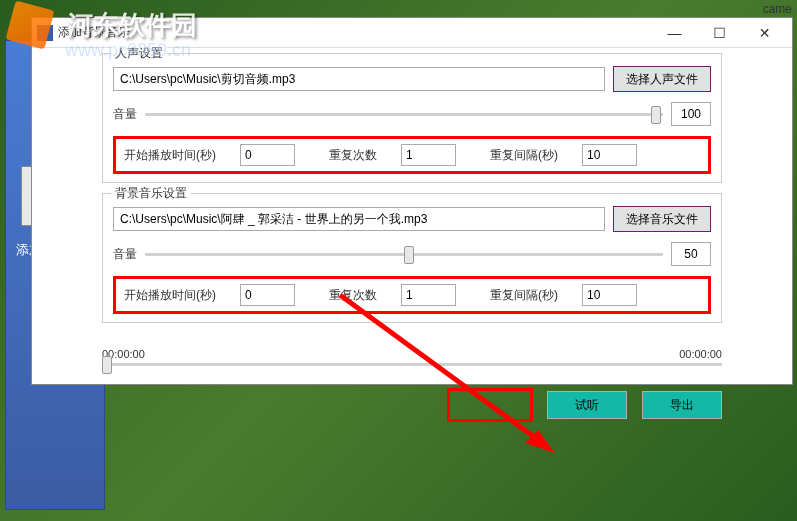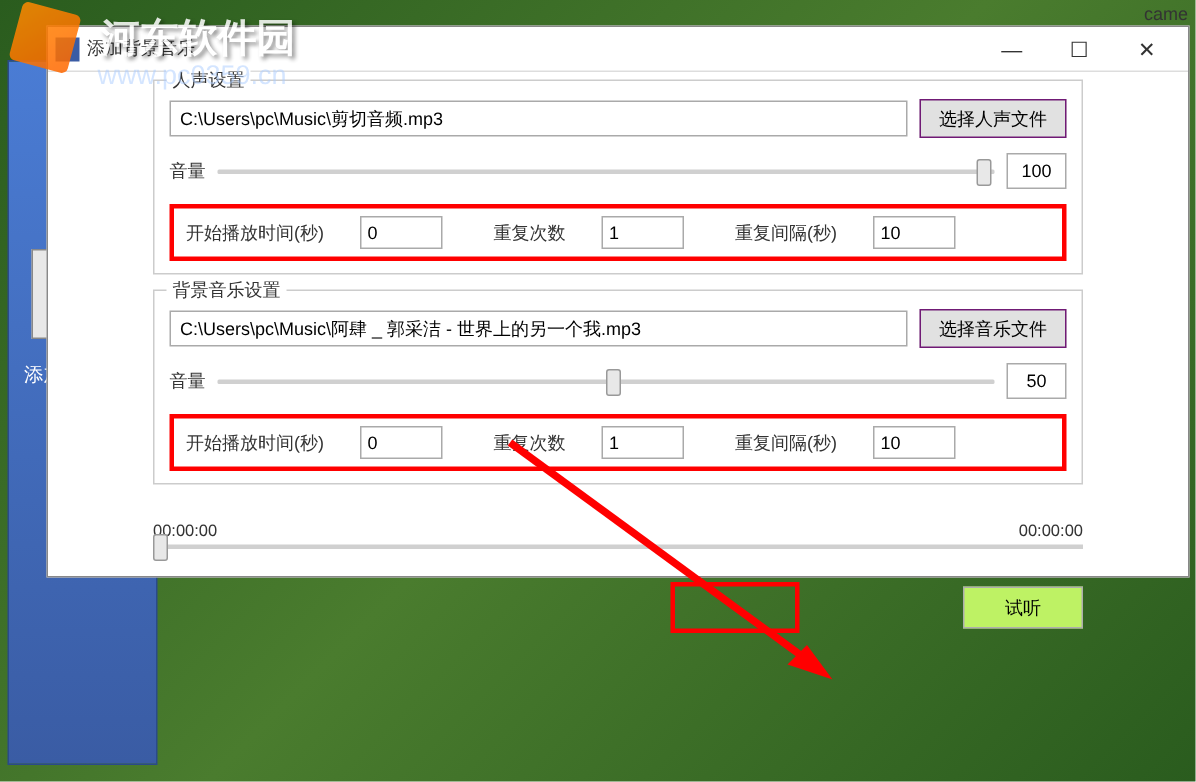--- a/index.html
+++ b/index.html
@@ -44,21 +44,21 @@
     .highlight-row { border: 3px solid #ff0000; padding: 5px 8px; display: flex; align-items: center; gap: 24px; }
     .num-input { width: 55px; height: 22px; border: 1px solid #aaa; padding: 0 4px; font-size: 12px; background: #fff; }
     
     .timeline-area { padding: 10px 70px 5px 70px; }
     .timeline { display: flex; justify-content: space-between; margin-bottom: 3px; }
     .timeline-track { height: 3px; background: #d0d0d0; position: relative; margin-bottom: 15px; }
     .timeline-thumb { position: absolute; left: 0; top: -7px; width: 10px; height: 18px; background: #e8e8e8; border: 1px solid #999; border-radius: 2px; }
     .time-label { font-size: 11px; color: #333; }
     
     .bottom-buttons { display: flex; justify-content: flex-end; gap: 15px; padding: 5px 70px 10px 70px; }
-    .bottom-btn { width: 80px; height: 28px; background: #bef264; border: 1px solid #adadad; font-size: 12px; cursor: pointer; }
+    .bottom-btn { width: 80px; height: 28px; background: #14b8a6; border: 1px solid #adadad; font-size: 12px; cursor: pointer; }
     .preview-highlight { position: absolute; border: 3px solid #ff0000; width: 86px; height: 34px; pointer-events: none; }
     
     .arrow { position: absolute; z-index: 50; pointer-events: none; }
     .arrow-line { stroke: #ff0000; stroke-width: 5; fill: none; }
     .arrow-head { fill: #ff0000; }
   </style>
 </head>
 <body>
 
 <div class="watermark">
@@ -156,19 +156,20 @@
       <span class="time-label">00:00:00</span>
     </div>
     <div class="timeline-track">
       <div class="timeline-thumb"></div>
     </div>
   </div>
 
   <div class="bottom-buttons" style="position:relative">
     <div class="preview-highlight" style="left:415px; top:2px;"></div>
     <button class="bottom-btn">试听</button>
+    <button class="bottom-btn">导出</button>
   </div>
 </div>
 
 <svg class="arrow" style="left:330px; top:285px; width:260px; height:190px;">
   <line class="arrow-line" x1="10" y1="10" x2="215" y2="160"></line>
   <polygon class="arrow-head" points="225,168 195,158 208,145"></polygon>
 </svg>
 
 </body></html>

